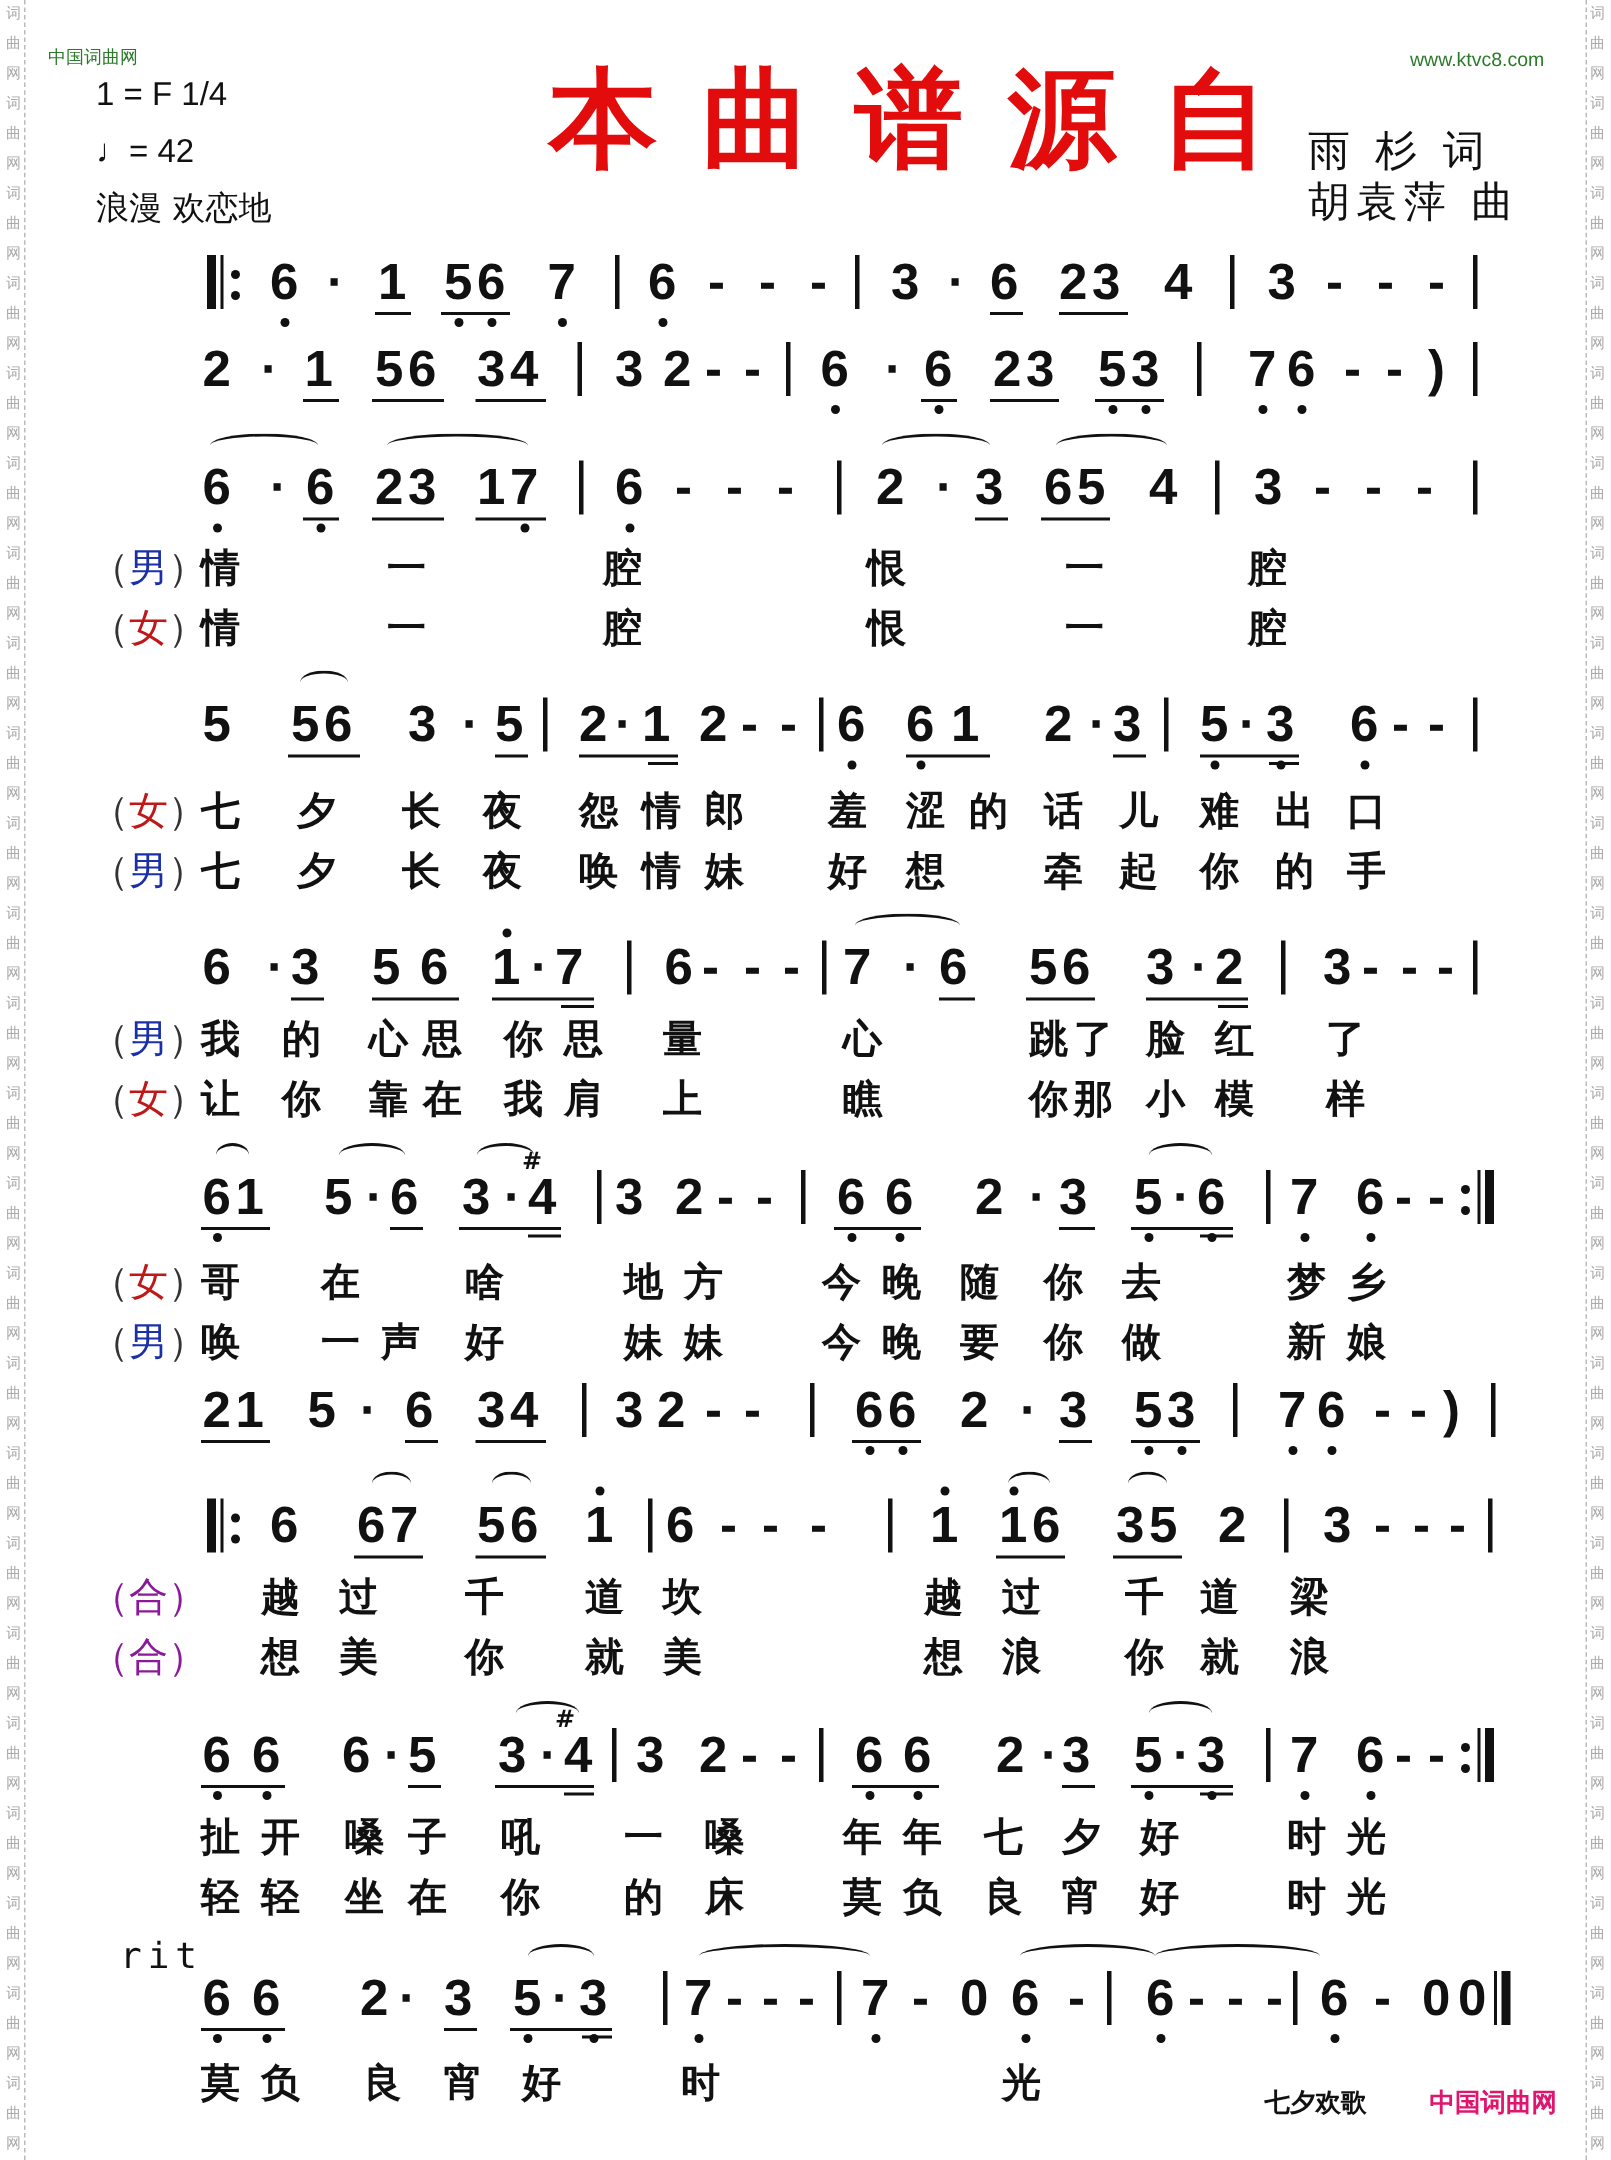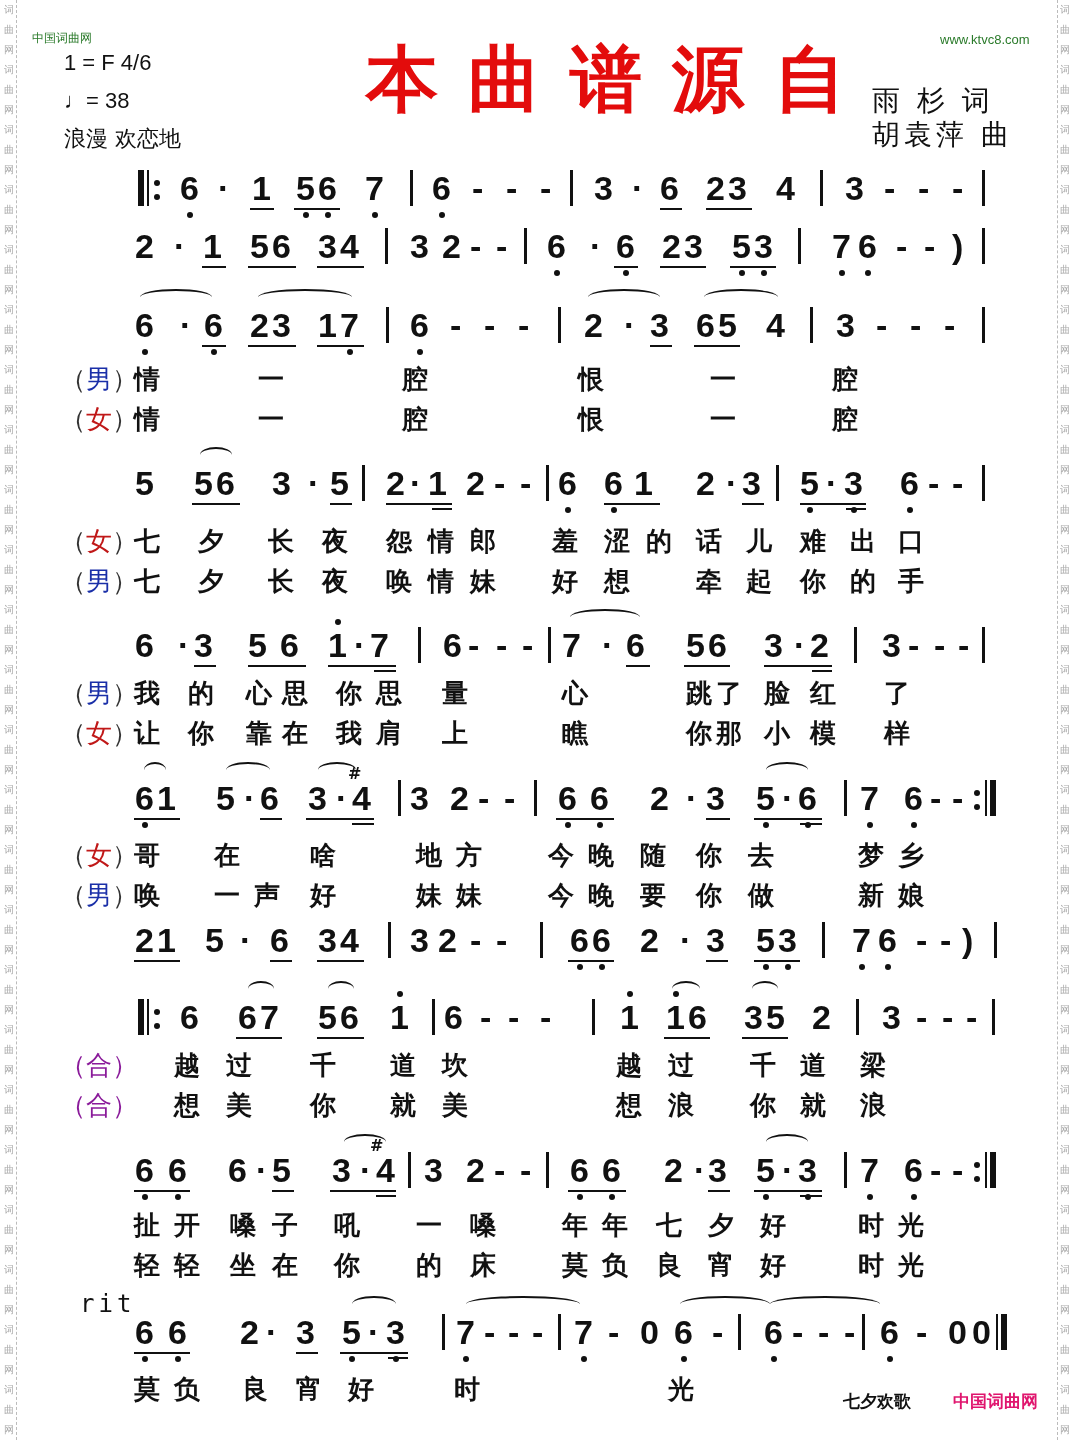--- a/index.html
+++ b/index.html
@@ -199,23 +199,23 @@
     <span class="wm">词</span>
     <span class="wm">曲</span>
     <span class="wm">网</span>
     <span class="wm">词</span>
     <span class="wm">曲</span>
     <span class="wm">网</span>
   </div>
 
 <div class="abs site-cn">中国词曲网</div>
 <div class="abs site-url">www.ktvc8.com</div>
-<div class="abs key">1 = F  4/6</div>
+<div class="abs key">1 = F  1/4</div>
 <div class="abs tempo">
-  <span>♩</span><span>= 38</span>
+  <span>♩</span><span>= 42</span>
 </div>
 <div class="abs mood">浪漫 欢恋地</div>
 <div class="abs title">本曲谱源自</div>
 <div class="abs lyricist">雨  杉 词</div>
 <div class="abs composer">胡袁萍 曲</div>
 
 <div id="score">
     <div class="staff" title="‖: 6̣ · 1 5̣6̣ 7̣ | 6̣ - - - | 3 · 6 23 4 | 3 - - - |" style="top: 168px;">
       <div class="rep-l" style="left: 138px;">
         <i style="left: 16px; top: 10px;"></i>

